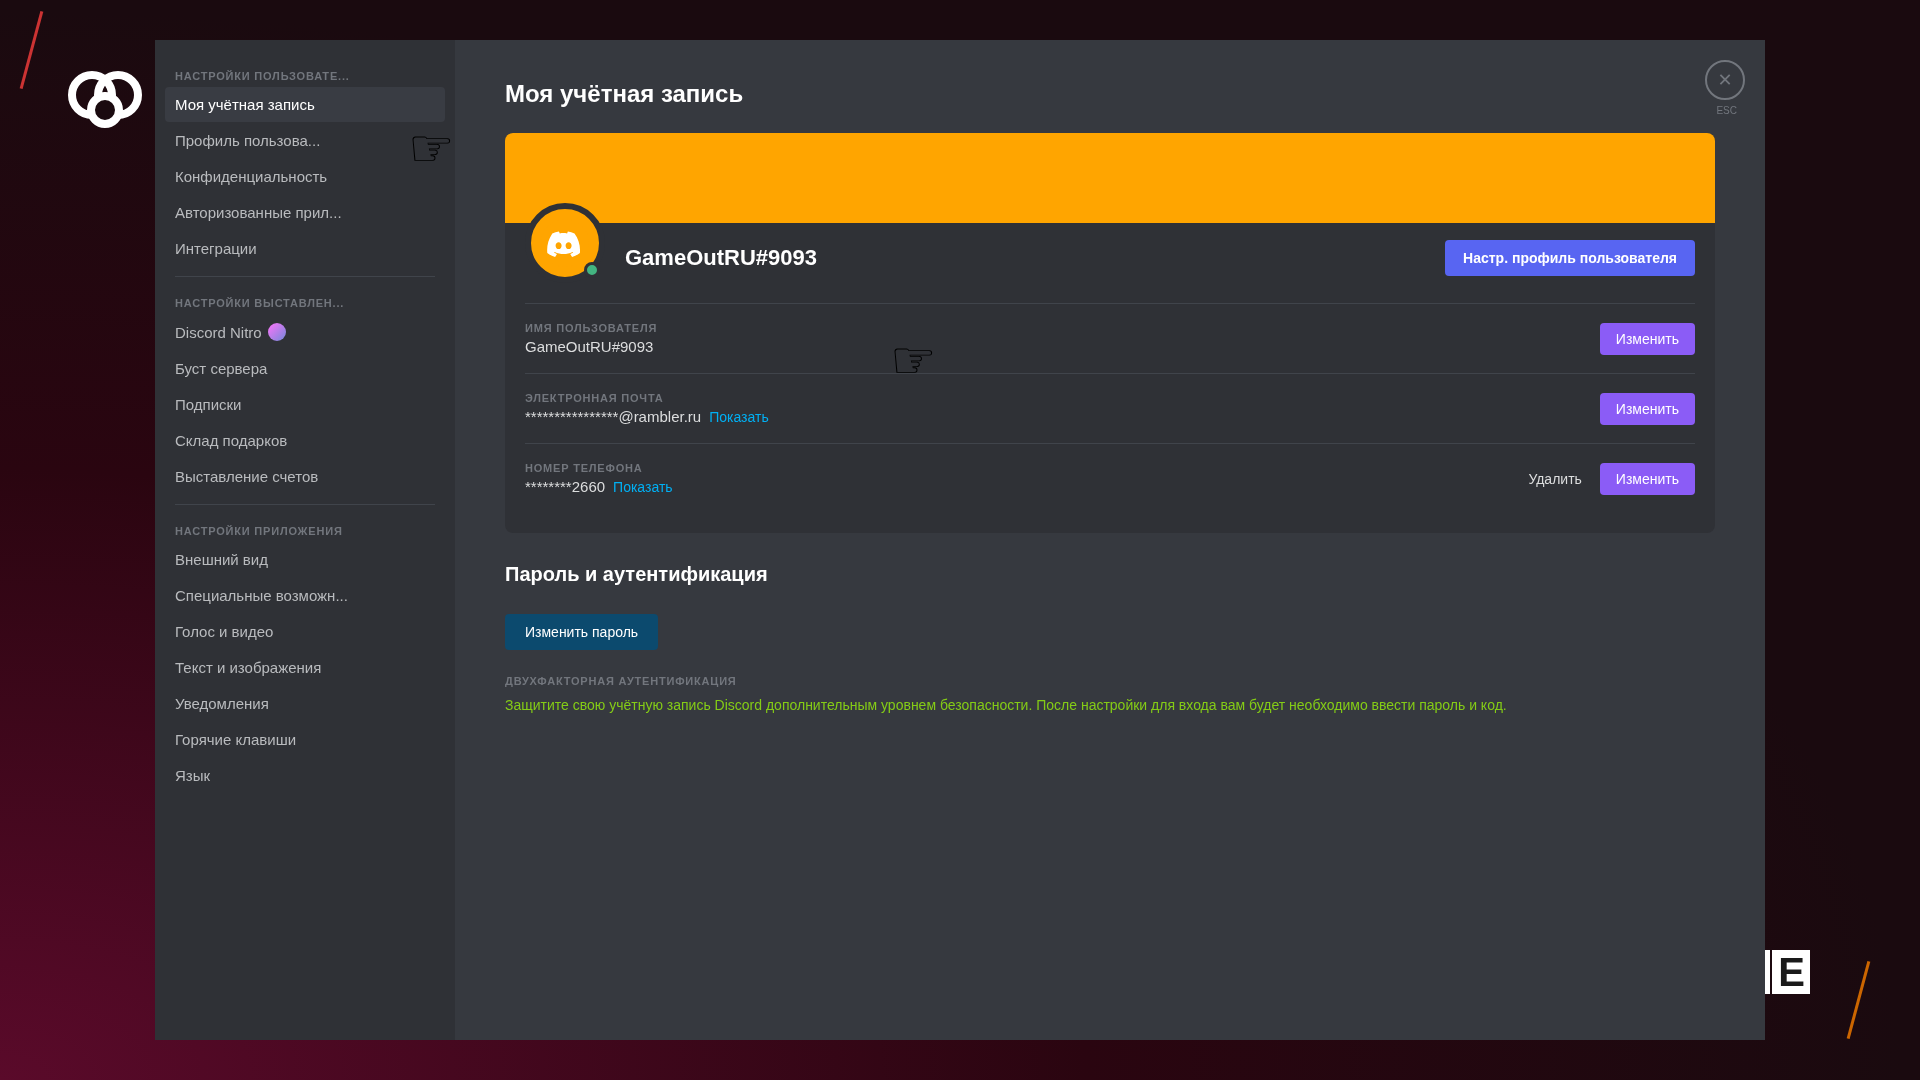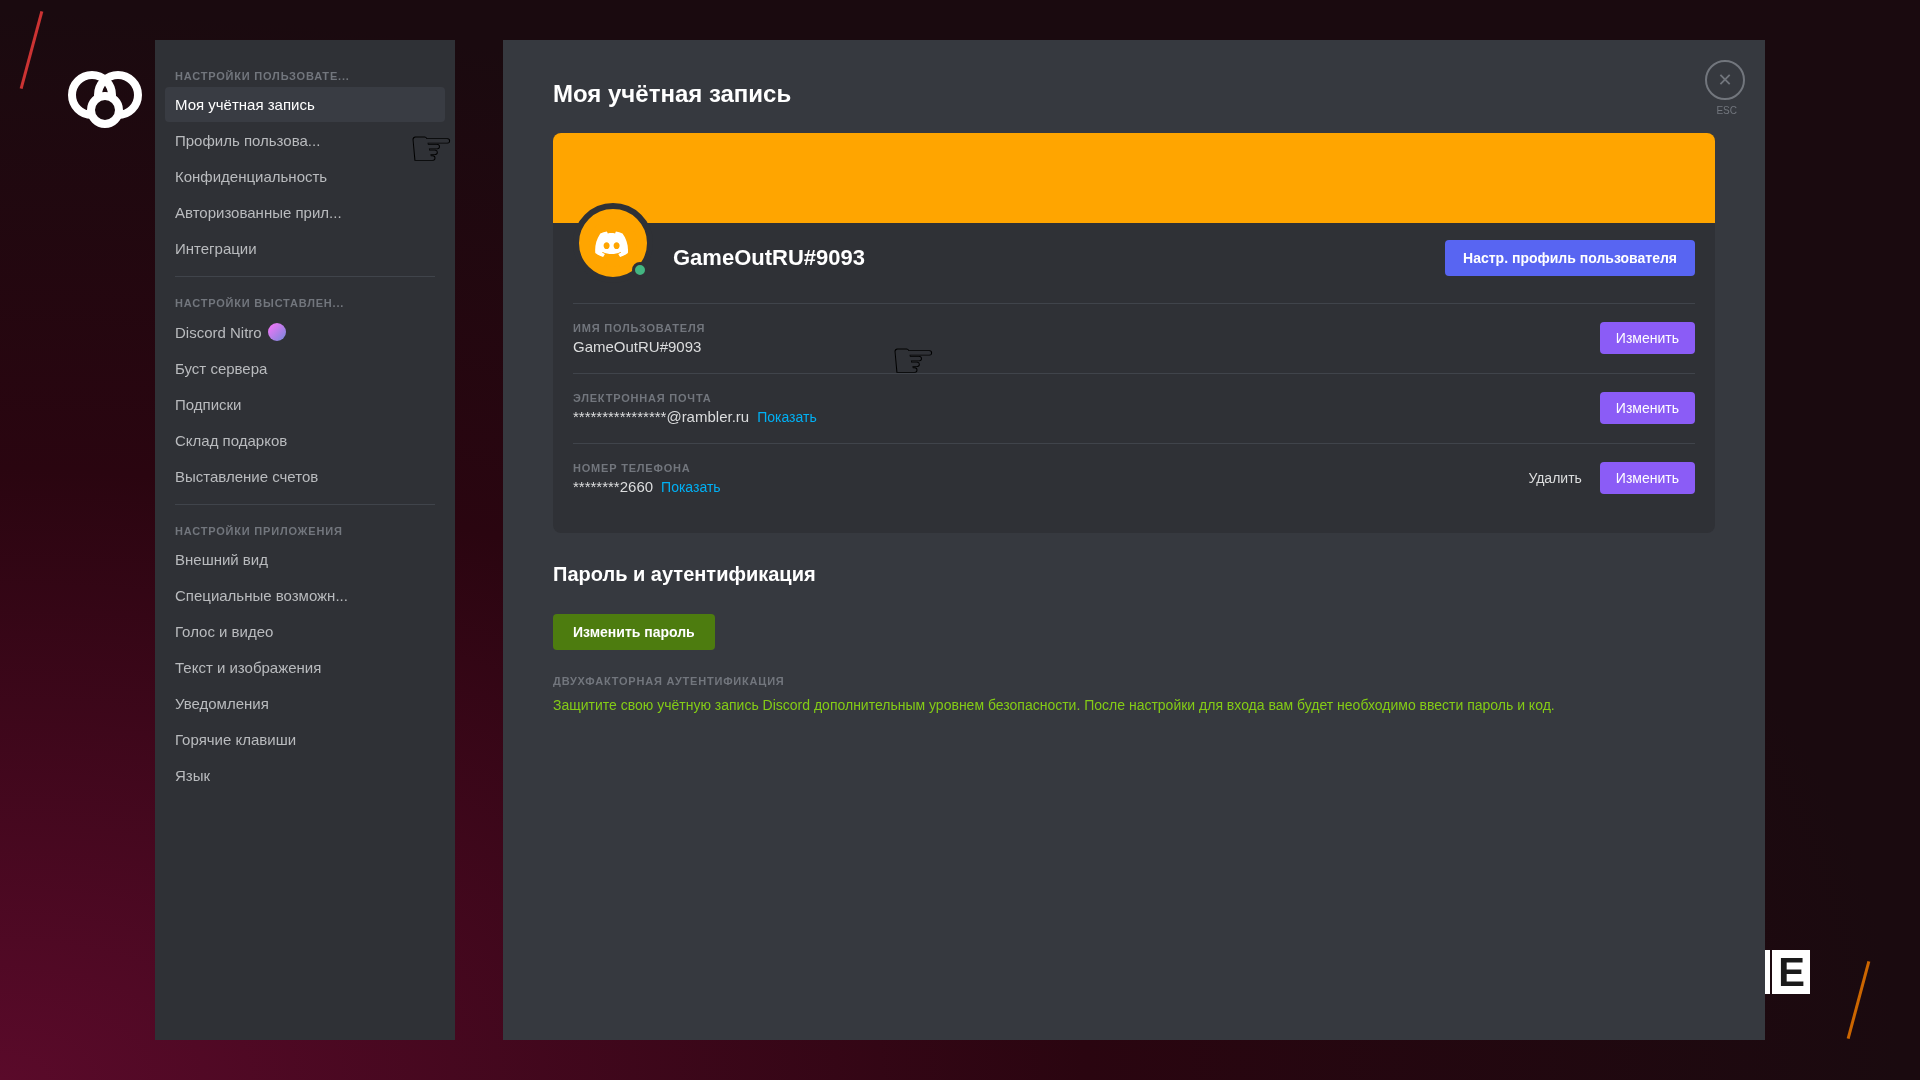--- a/index.html
+++ b/index.html
@@ -75,21 +75,20 @@
 
     
     .modal-container {
       position: absolute;
       top: 40px;
       left: 155px;
       right: 155px;
       bottom: 40px;
       display: flex;
       z-index: 10;
-      gap: 48px;
     }
 
     
     .sidebar {
       width: 300px;
       background: #2f3136;
       padding: 20px 10px;
       overflow-y: auto;
       flex-shrink: 0;
     }
@@ -253,21 +252,21 @@
 
     
     .profile-fields {
       padding: 0 20px 20px 20px;
     }
 
     .field-row {
       padding: 18px 0;
       border-top: 1px solid #40444b;
       display: flex;
-      align-items: flex-start;
+      align-items: center;
       justify-content: space-between;
     }
 
     .field-content {}
 
     .field-label {
       font-size: 11px;
       font-weight: 700;
       color: #72767d;
       text-transform: uppercase;
@@ -317,27 +316,27 @@
 
     
     .section-title {
       font-size: 20px;
       font-weight: 700;
       color: #ffffff;
       margin-bottom: 28px;
     }
 
     .change-password-btn {
-      background: #4d7c0f;
+      background: #0c4a6e;
       color: #ffffff;
       border: none;
       border-radius: 4px;
       padding: 10px 20px;
       font-size: 14px;
-      font-weight: 700;
+      font-weight: 400;
       cursor: pointer;
       margin-bottom: 25px;
     }
 
     .tfa-section {}
 
     .tfa-title {
       font-size: 11px;
       font-weight: 700;
       color: #72767d;

